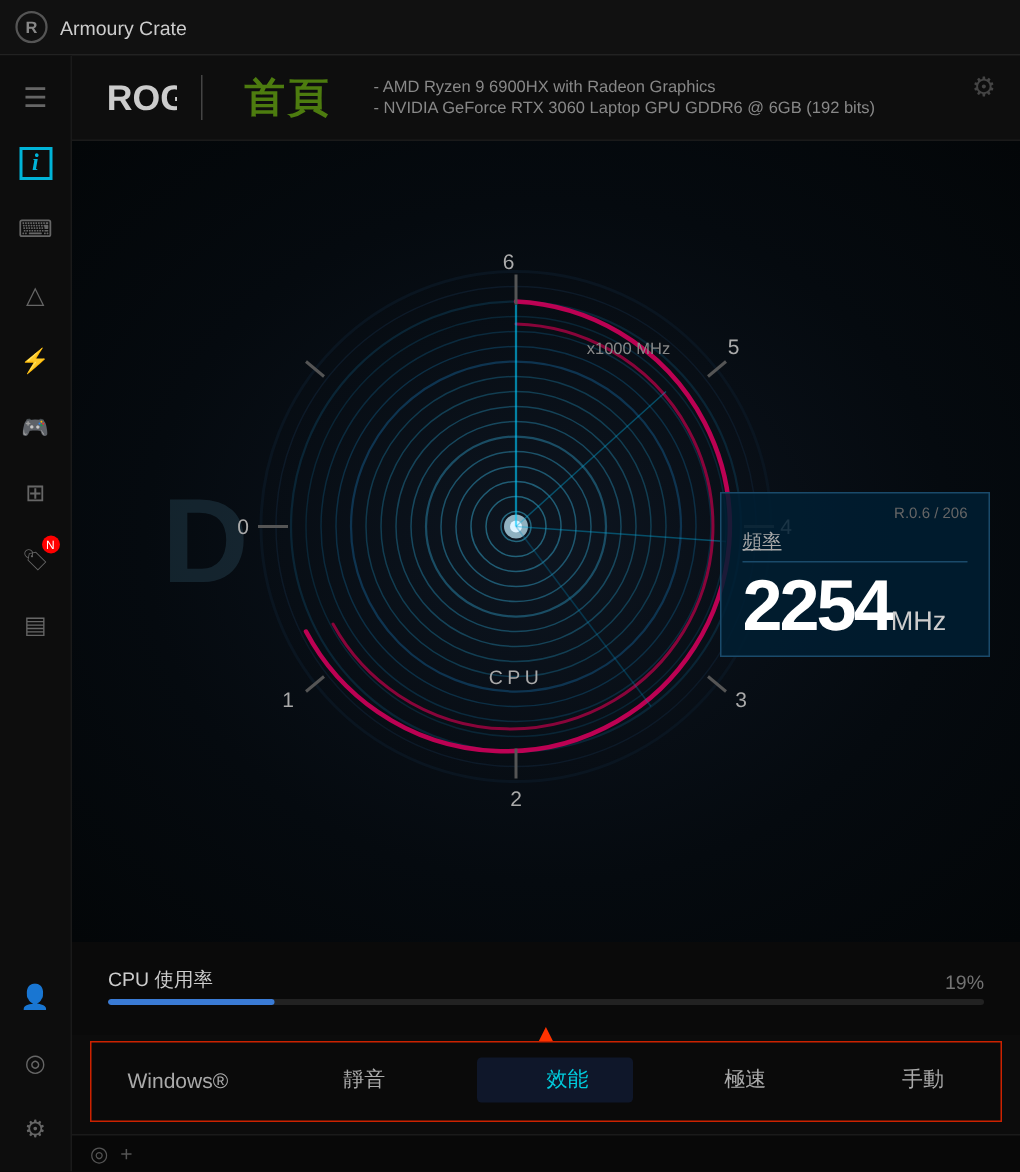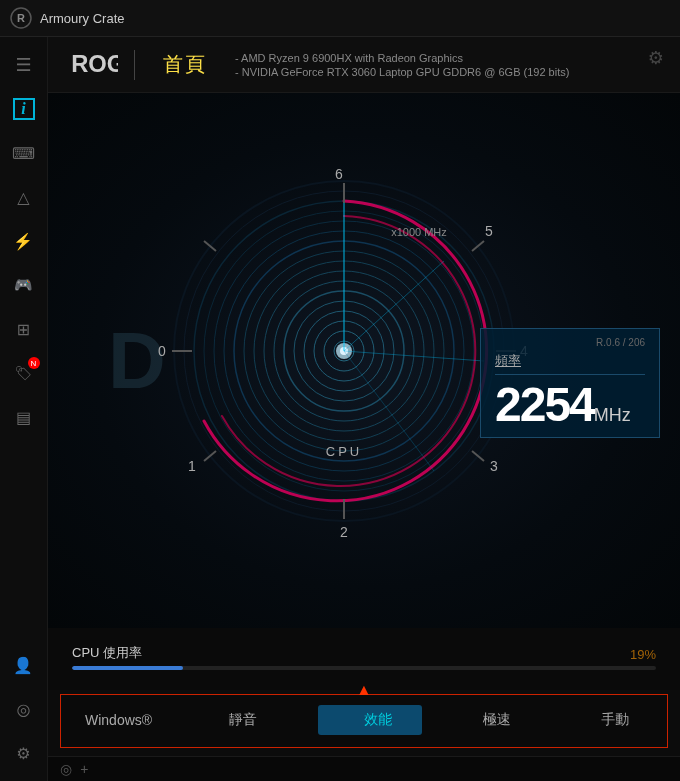--- a/index.html
+++ b/index.html
@@ -108,23 +108,23 @@
       gap: 16px;
       position: relative;
       z-index: 5;
     }
     .rog-logo {
       width: 50px;
       height: 35px;
       flex-shrink: 0;
     }
     .header-title {
-      font-size: 20px;
-      color: #fde047;
-      font-weight: 400;
+      font-size: 27px;
+      color: #4d7c0f;
+      font-weight: 700;
       letter-spacing: 2px;
       margin-right: 12px;
     }
     .header-divider {
       width: 1px;
       height: 30px;
       background: #444;
       margin-right: 12px;
     }
     .header-specs {
@@ -230,21 +230,21 @@
       justify-content: space-between;
       margin-bottom: 4px;
       align-items: flex-end;
     }
     .stat-label {
       font-size: 13px;
       color: #ccc;
     }
     .stat-value {
       font-size: 13px;
-      color: #a16207;
+      color: #737373;
     }
     .stat-bar-track {
       width: 100%;
       height: 4px;
       background: #222;
       border-radius: 2px;
       position: relative;
       overflow: hidden;
     }
     .stat-bar-fill {
@@ -280,21 +280,21 @@
     .mode-tab {
       color: #aaa;
       font-size: 14px;
       cursor: pointer;
       padding: 6px 16px;
       border-radius: 3px;
       flex: 1;
       text-align: center;
     }
     .mode-tab.active {
-      background: #0c4a6e;
+      background: #0f172a;
       color: #00ccdd;
       padding-left: 33px;
     }
 
     
     .bottom-bar {
       display: flex;
       align-items: center;
       padding: 4px 12px;
       background: #080808;

